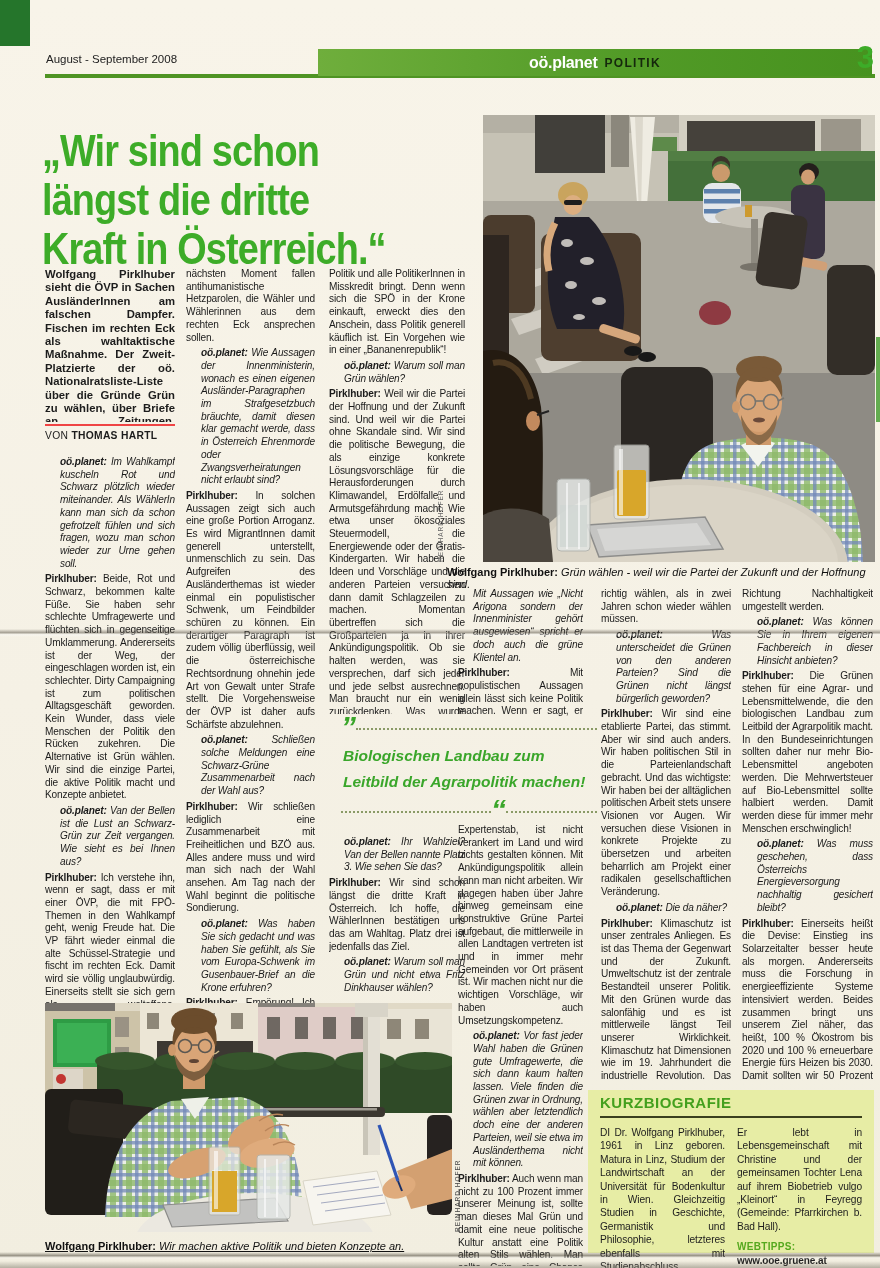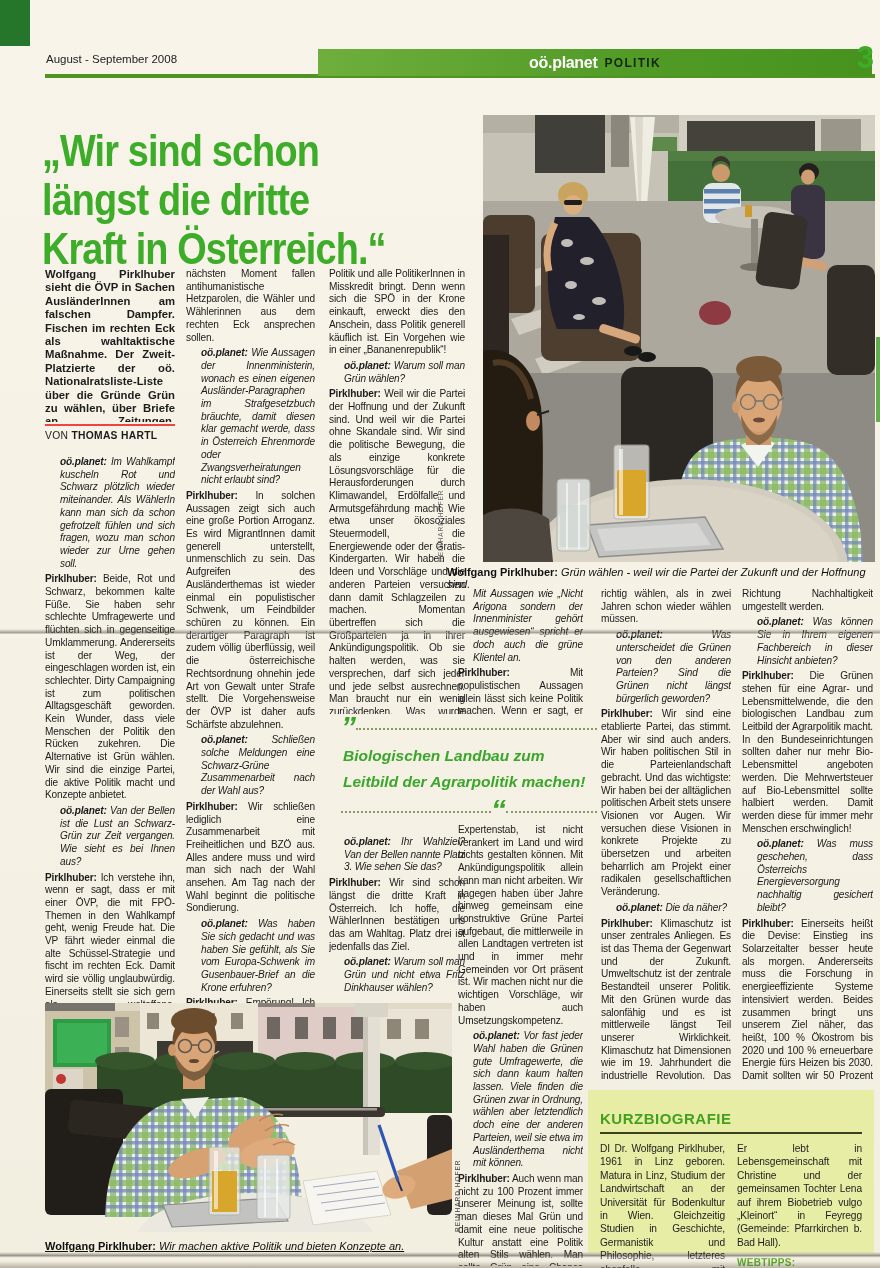--- a/index.html
+++ b/index.html
@@ -58,21 +58,21 @@
   .caption{font-size:11px;color:#111;}
   .caption i{font-style:italic;font-weight:normal;}
   .cap-top{left:447px;top:566px;width:428px;}
   .cap-bottom{left:45px;top:1240px;width:430px;text-decoration:underline;}
   .vcredit{writing-mode:vertical-rl;transform:rotate(180deg);font-size:6.5px;color:#666;
     letter-spacing:1px;height:130px;text-align:left;}
   .credit-top{left:437px;top:432px;}
   .credit-bottom{left:454px;top:1128px;height:104px;color:#444;}
   
   .bio{left:588px;top:1090px;width:286px;height:163px;background:#e7eda5;
-    padding:20px 12px;box-sizing:border-box;}
+    padding:4px 12px;box-sizing:border-box;}
   .bio-title{color:#44a01e;font-weight:bold;font-size:15px;letter-spacing:.5px;}
   .bio-rule{height:2px;background:#3a3f1e;margin:5px 0 8px 0;}
   .bio-cols{display:flex;gap:12px;}
   .bio-col{flex:1;font-size:10.2px;line-height:13.4px;text-align:justify;color:#1d1d1d;letter-spacing:-.1px;}
   .web-label{margin-top:7px;font-size:10px;font-weight:bold;color:#55a81e;letter-spacing:.3px;}
   .url{font-size:10px;font-weight:bold;color:#1d1d1d;line-height:13px;}
   
   .crease{left:0;width:880px;height:8px;pointer-events:none;}
   .crease1{top:629px;background:linear-gradient(to bottom,rgba(0,0,0,0),rgba(72,66,54,.45) 45%,rgba(255,255,255,.35) 70%,rgba(0,0,0,0));}
   .crease2{top:1252px;background:linear-gradient(to bottom,rgba(0,0,0,0),rgba(66,60,48,.5) 45%,rgba(255,255,255,.3) 72%,rgba(0,0,0,0));}

